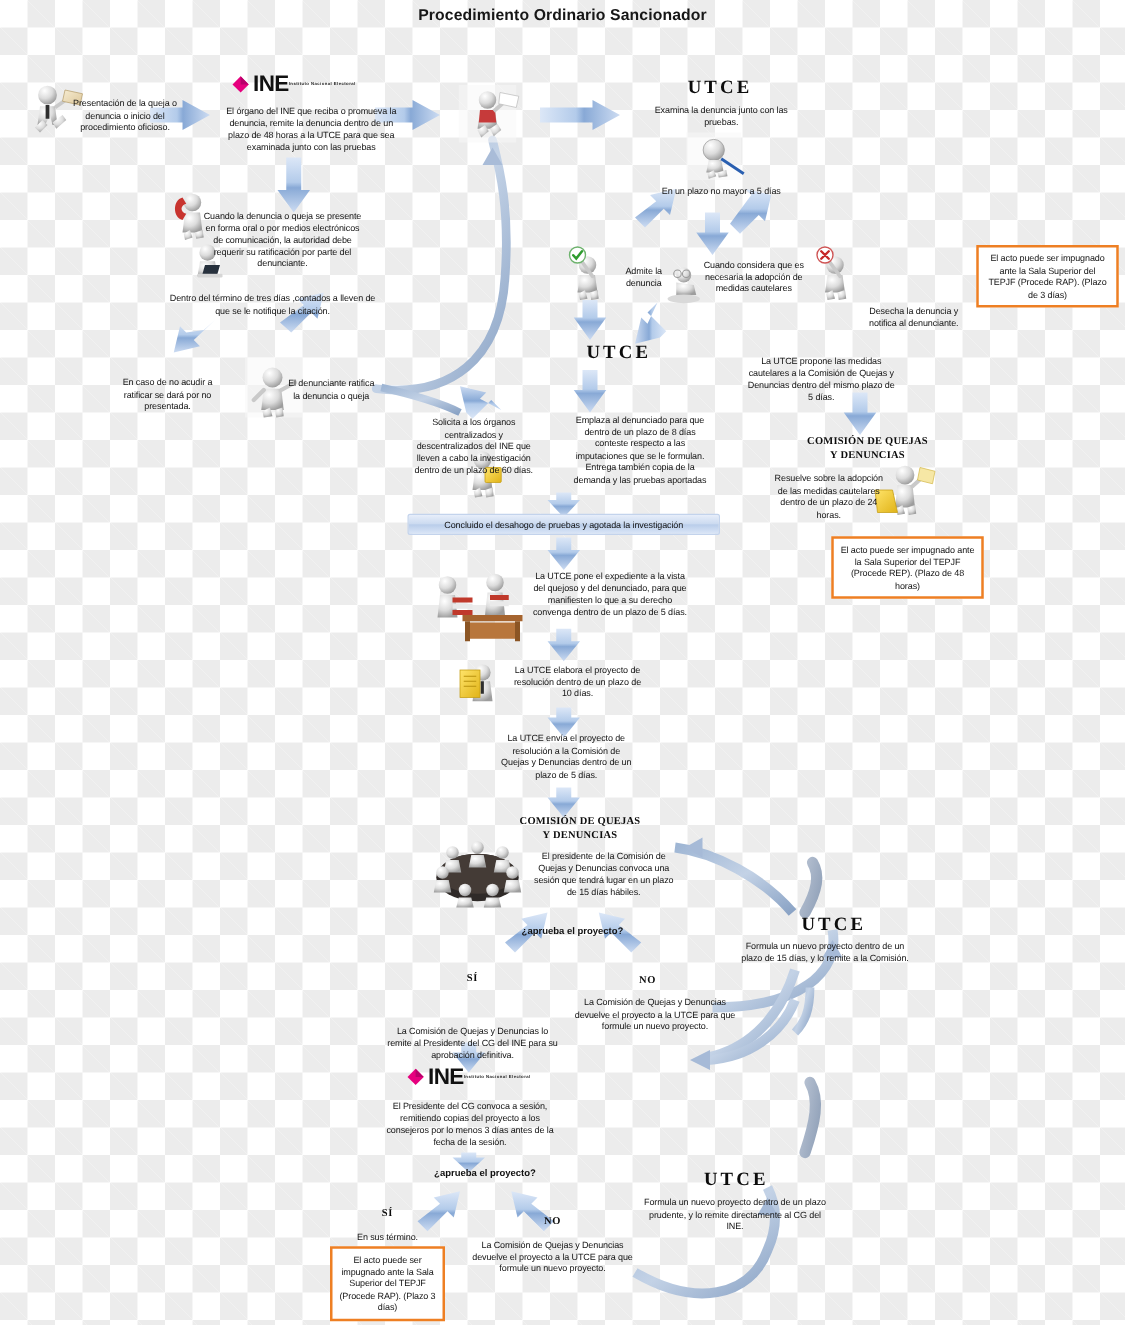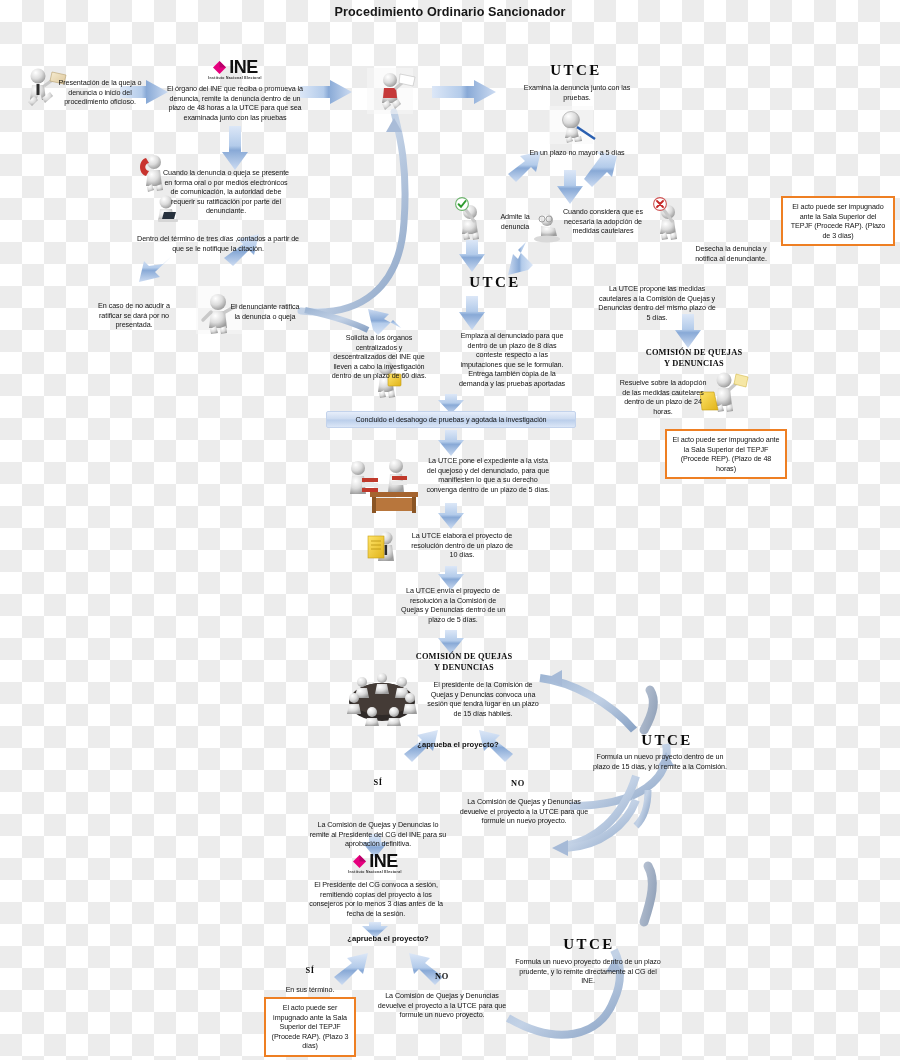--- a/index.html
+++ b/index.html
@@ -49,21 +49,21 @@
     background:linear-gradient(to bottom,#e7eefa 0%,#cbdaf0 48%,#b9cdea 52%,#dbe6f7 100%);
     border:1px solid #c3d3ec;border-radius:2px;
     box-sizing:border-box;display:flex;align-items:center;justify-content:center;
   }
   .yesno{
     font-family:"Liberation Serif", serif;font-weight:bold;
     font-size:8.4px;letter-spacing:0.6px;text-align:center;color:#0c0c0c;
   }
   .q{font-size:7.6px;font-weight:bold;text-align:center;color:#111;}
   
-  .ine{display:flex;align-items:center;justify-content:center;flex-direction:column;}
+  .ine{display:flex;align-items:center;justify-content:center;flex-direction:row;}
   .ine-row{display:flex;align-items:center;gap:2px;}
   .ine-word{
     font-family:"Liberation Sans", sans-serif;font-weight:bold;
     font-size:18px;letter-spacing:-0.5px;color:#111;line-height:18px;
   }
   .ine-sub{
     font-size:3.4px;font-weight:bold;letter-spacing:0.35px;color:#222;
     margin-top:0px;
   }
   svg{display:block;overflow:visible;}
@@ -415,30 +415,30 @@
 <div class="node ine" style="left:170px;top:58px;width:130px;">
   <div class="ine-row">
     <svg width="15" height="15" viewBox="0 0 15 15">
       <polygon points="7.5,1 14,7.5 7.5,14 1,7.5" fill="#e6007e"></polygon>
       <polygon points="7.5,1 14,7.5 7.5,7.5" fill="#b8006a"></polygon>
     </svg>
     <span class="ine-word">INE</span>
   </div>
   <div class="ine-sub">Instituto Nacional Electoral</div>
 </div>
-<div class="node" style="left:166px;top:84px;width:138px;">
+<div class="node" style="left:180px;top:84px;width:138px;">
   <div class="txt">El órgano del INE que reciba o promueva la denuncia, remite la denuncia dentro de un plazo de 48 horas a la UTCE para que sea examinada junto con las pruebas</div>
 </div>
 
 <div class="node" style="left:160px;top:168px;width:132px;">
   <div class="txt">Cuando la denuncia o queja se presente en forma oral o por medios electrónicos de comunicación, la autoridad debe requerir su ratificación por parte del denunciante.</div>
 </div>
 
 <div class="node" style="left:134px;top:234px;width:168px;">
-  <div class="txt">Dentro del término de tres días ,contados a partir de que se le notifique la citación.</div>
+  <div class="txt">Dentro del término de tres días ,contados a lleven de que se le notifique la citación.</div>
 </div>
 
 <div class="node" style="left:88px;top:301px;width:92px;">
   <div class="txt">En caso de no acudir a ratificar se dará por no presentada.</div>
 </div>
 
 <div class="node" style="left:228px;top:302px;width:74px;">
   <div class="txt">El denunciante ratifica la denuncia o queja</div>
 </div>
 

